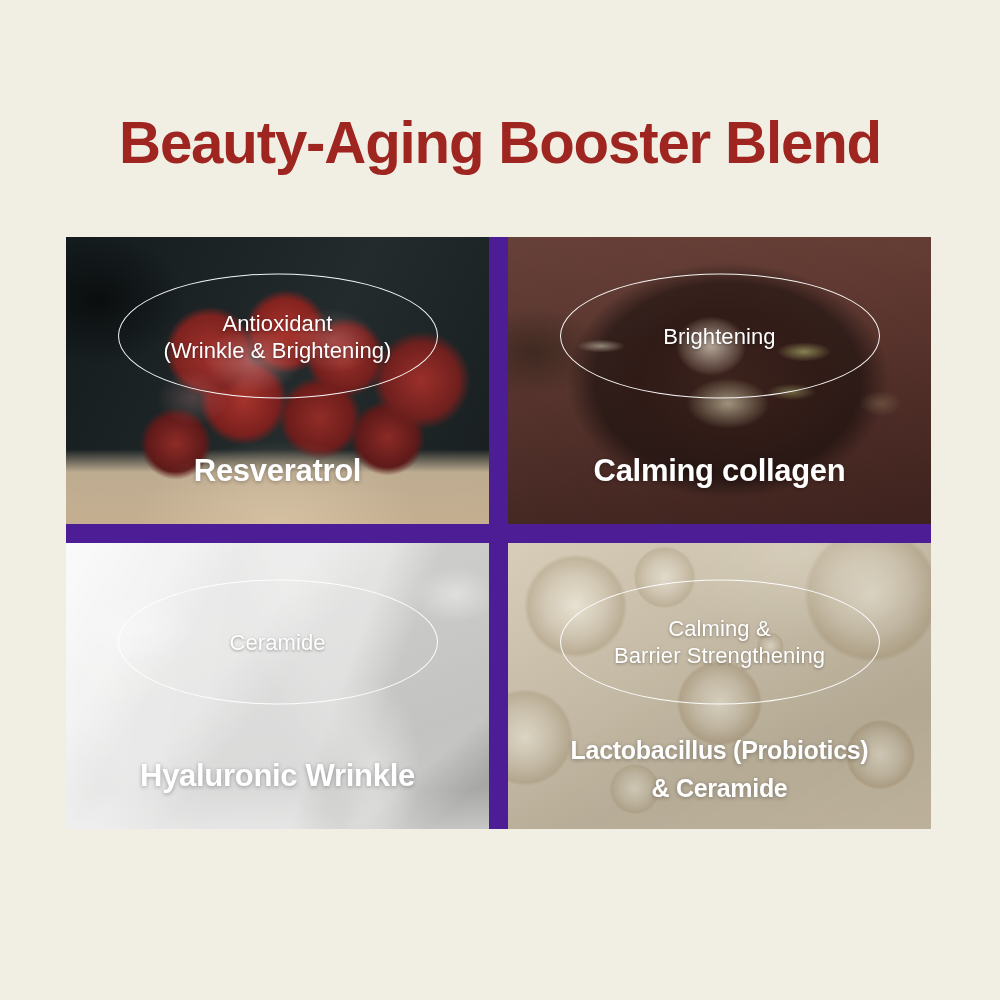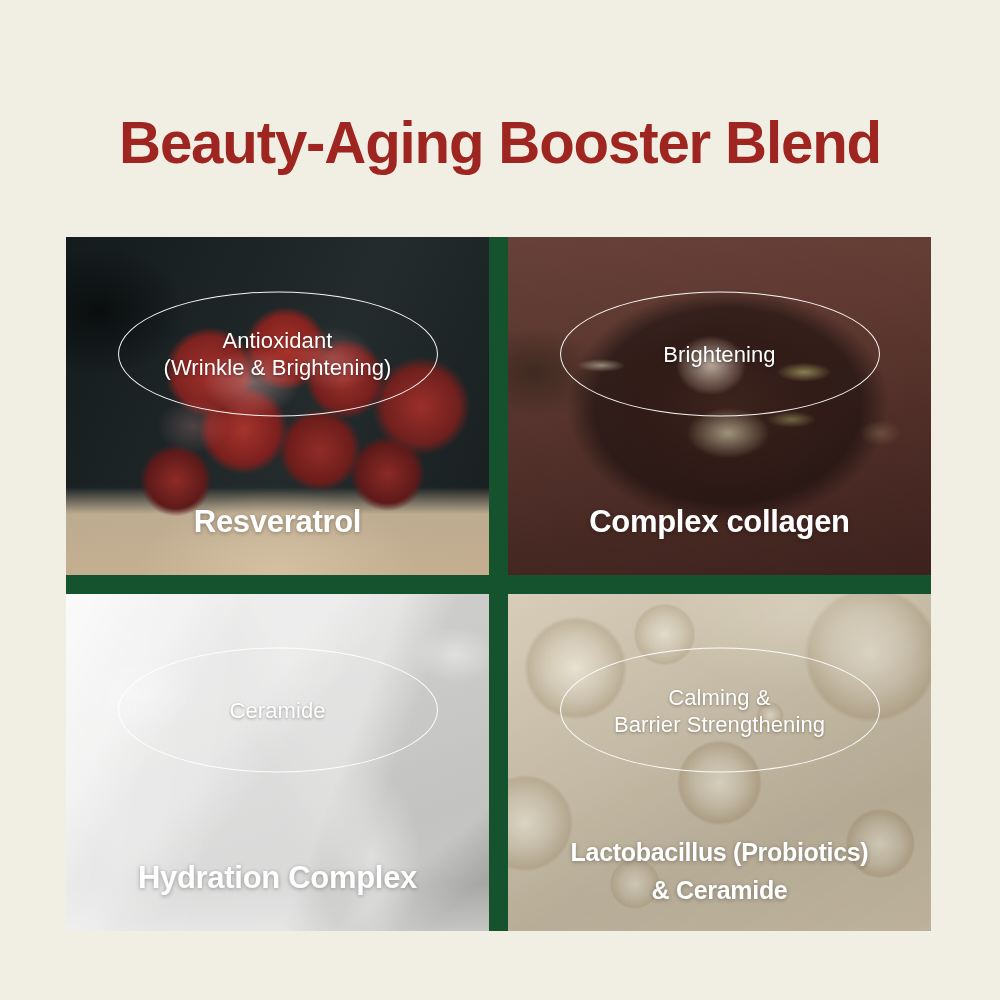--- a/index.html
+++ b/index.html
@@ -39,26 +39,26 @@
     transform: scaleX(0.97);
     white-space: nowrap;
   }
 
   
   .grid {
     position: absolute;
     left: 66px;
     top: 237px;
     width: 865px;
-    height: 694px;
+    height: 592px;
     display: grid;
     grid-template-columns: 1fr 1fr;
     grid-template-rows: 1fr 1fr;
     gap: 19px;
-    background: #14532d;
+    background: #4c1d95;
   }
 
   .cell {
     position: relative;
     overflow: hidden;
   }
 
   .cell-photo {
     position: absolute;
     inset: 0;
@@ -228,30 +228,30 @@
       </div>
       <div class="ingredient-name">Resveratrol</div>
     </div>
 
     <div class="cell">
       <div class="cell-photo photo-walnut"></div>
       <div class="ellipse-wrap">
         <div class="ellipse-ring"></div>
         <div class="benefit-text">Brightening</div>
       </div>
-      <div class="ingredient-name">Complex collagen</div>
+      <div class="ingredient-name">Calming collagen</div>
     </div>
 
     <div class="cell">
       <div class="cell-photo photo-cream"></div>
       <div class="ellipse-wrap">
         <div class="ellipse-ring"></div>
         <div class="benefit-text">Ceramide</div>
       </div>
-      <div class="ingredient-name">Hydration Complex</div>
+      <div class="ingredient-name">Hyaluronic Wrinkle</div>
     </div>
 
     <div class="cell">
       <div class="cell-photo photo-bubbles"></div>
       <div class="ellipse-wrap">
         <div class="ellipse-ring"></div>
         <div class="benefit-text">Calming &amp;
 Barrier Strengthening</div>
       </div>
       <div class="ingredient-name two-line">Lactobacillus (Probiotics)

